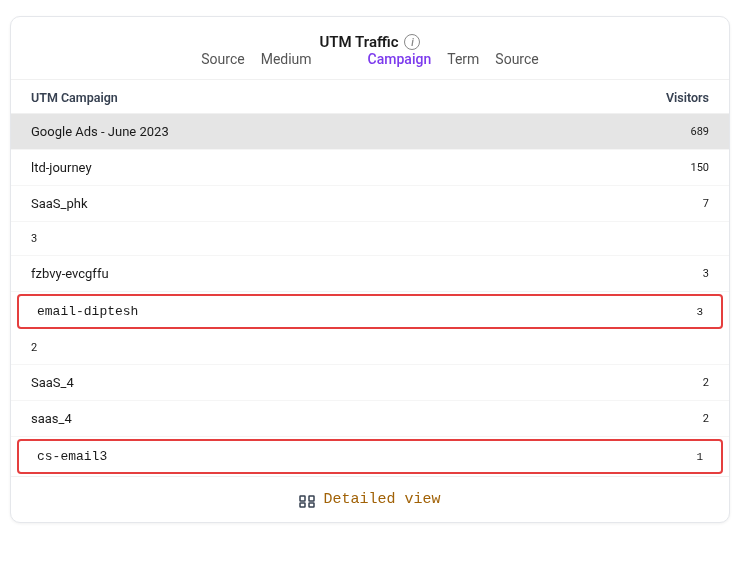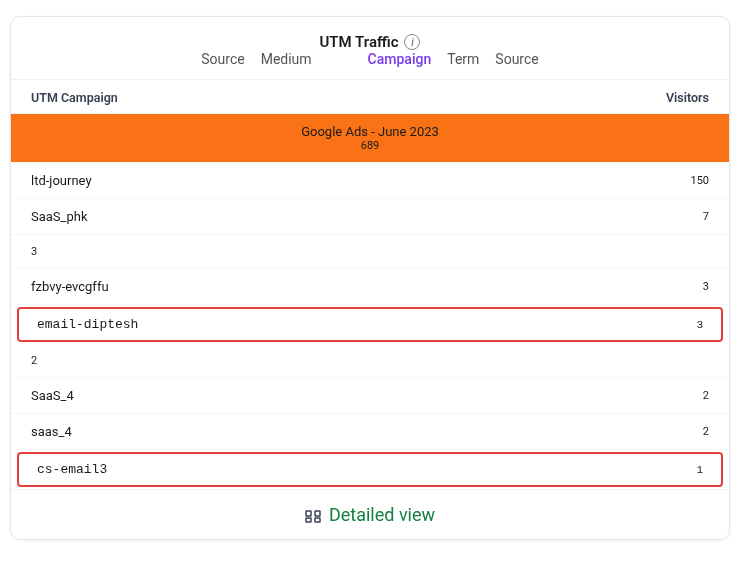--- a/index.html
+++ b/index.html
@@ -108,22 +108,21 @@
       padding: 10px 20px;
       border-bottom: 1px solid #f5f5f5;
       position: relative;
     }
 
     .table-row:last-child {
       border-bottom: none;
     }
 
     .table-row.highlighted {
-      background-color: #f97316;
-      flex-direction: column;
+      background-color: #e5e5e5;
     }
 
     .table-row.outlined {
       border: 2px solid #e53e3e;
       border-radius: 4px;
       margin: 2px 6px;
       padding: 8px 18px;
       font-family: Liberation Mono, monospace;
     }
 
@@ -142,22 +141,23 @@
       display: flex;
       align-items: center;
       justify-content: center;
       padding: 14px 20px;
       border-top: 1px solid #f0f0f0;
       gap: 8px;
       cursor: pointer;
     }
 
     .footer-text {
-      font-size: 18px;
-      color: #15803d;
+      font-size: 15px;
+      color: #a16207;
+      font-family: Liberation Mono, monospace;
     }
   </style>
 </head>
 <body>
 
 <div class="widget">
 
   <div class="header">
     <div class="title-area">
       <span class="title">UTM Traffic</span>

